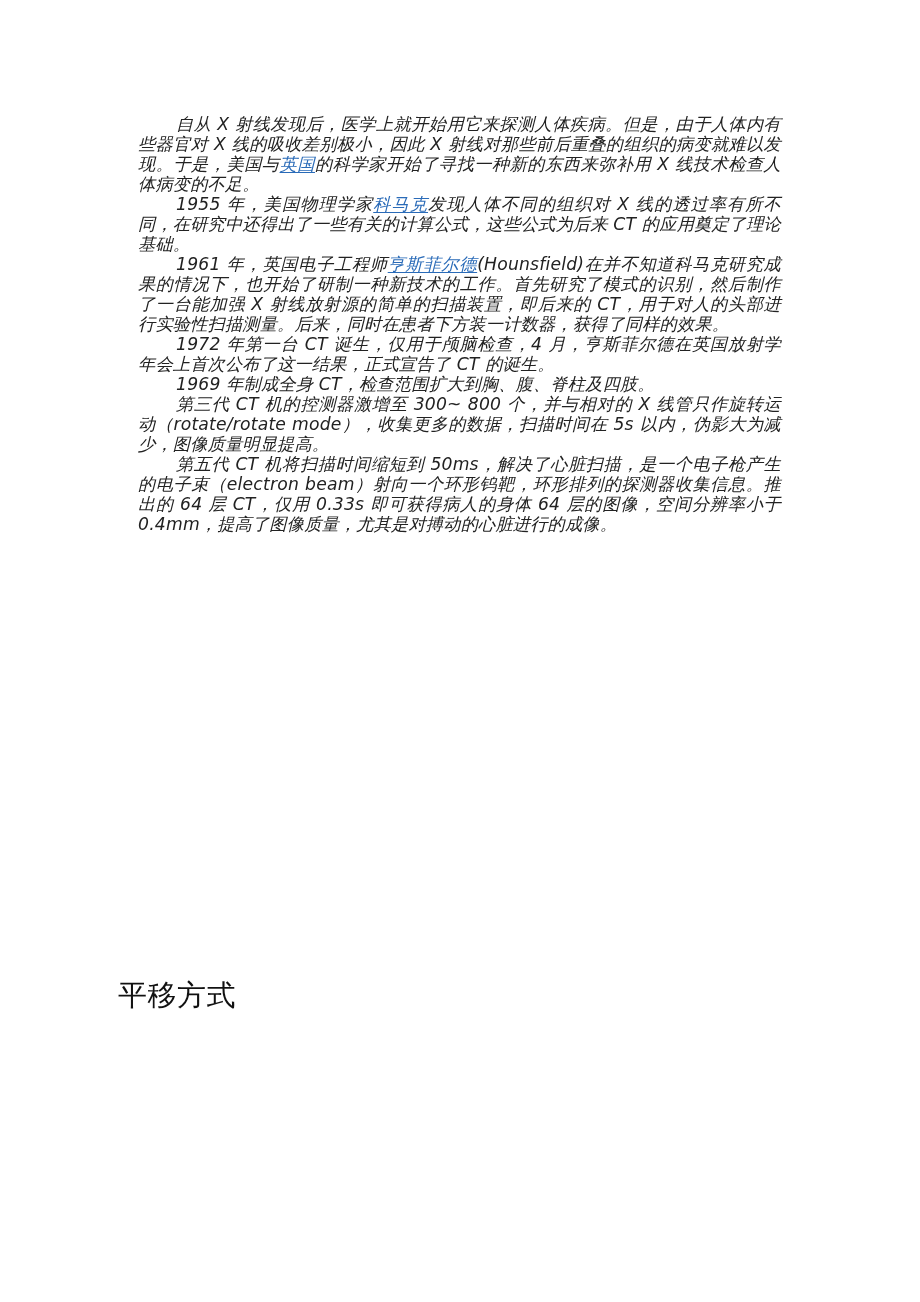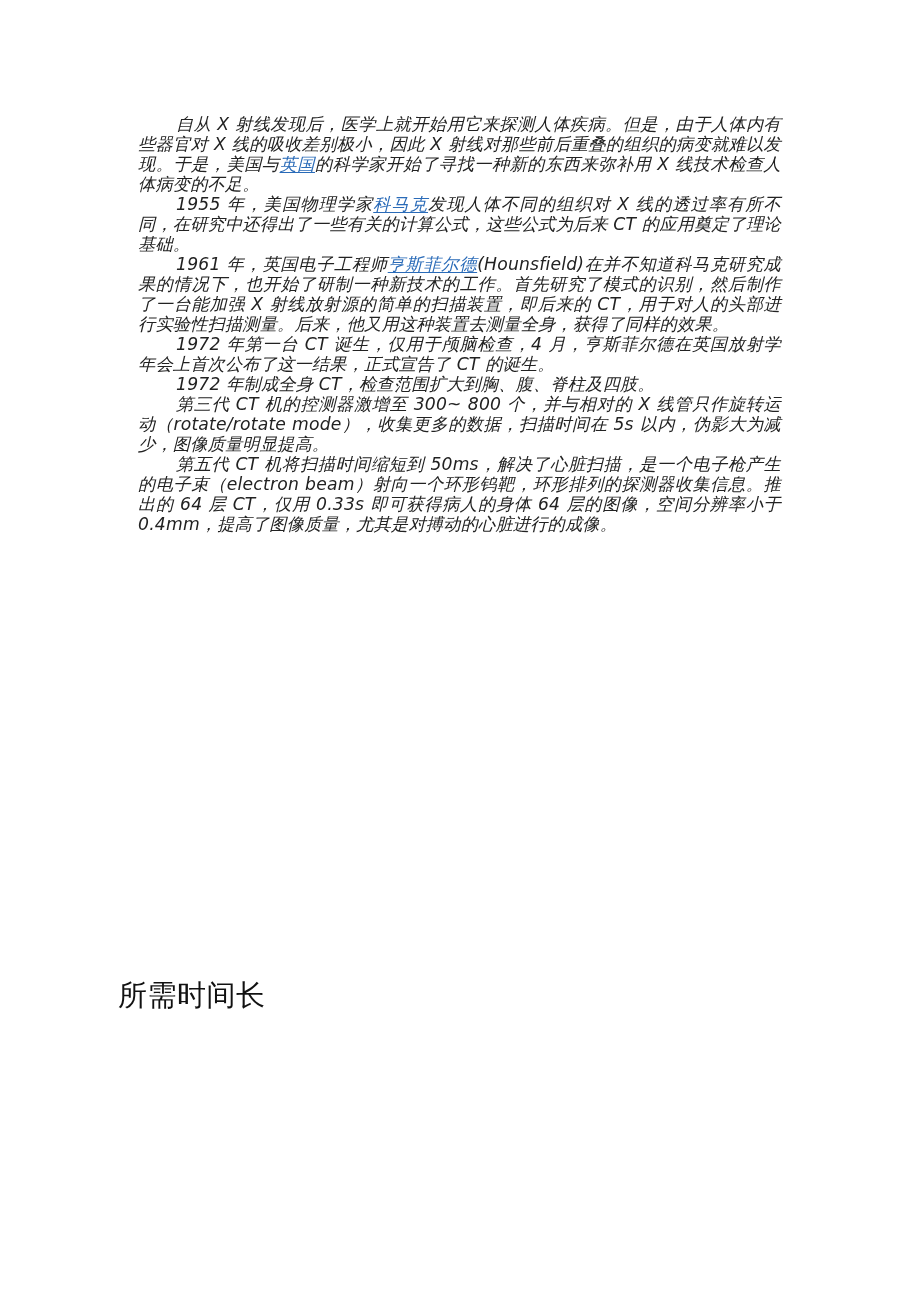--- a/index.html
+++ b/index.html
@@ -38,29 +38,29 @@
 <body>
 
 <div class="page">
   <p class="para">
     <span>自从 X 射线发现后，医学上就开始用它来探测人体疾病。但是，由于人体内有些器官对 X 线的吸收差别极小，因此 X 射线对那些前后重叠的组织的病变就难以发现。于是，美国与</span><a class="link">英国</a><span>的科学家开始了寻找一种新的东西来弥补用 X 线技术检查人体病变的不足。</span>
   </p>
   <p class="para">
     <span>1955 年，美国物理学家</span><a class="link">科马克</a><span>发现人体不同的组织对 X 线的透过率有所不同，在研究中还得出了一些有关的计算公式，这些公式为后来 CT 的应用奠定了理论基础。</span>
   </p>
   <p class="para">
-    <span>1961 年，英国电子工程师</span><a class="link">亨斯菲尔德</a><span>(Hounsfield)在并不知道科马克研究成果的情况下，也开始了研制一种新技术的工作。首先研究了模式的识别，然后制作了一台能加强 X 射线放射源的简单的扫描装置，即后来的 CT，用于对人的头部进行实验性扫描测量。后来，他又用这种装置去测量全身，获得了同样的效果。</span>
+    <span>1961 年，英国电子工程师</span><a class="link">亨斯菲尔德</a><span>(Hounsfield)在并不知道科马克研究成果的情况下，也开始了研制一种新技术的工作。首先研究了模式的识别，然后制作了一台能加强 X 射线放射源的简单的扫描装置，即后来的 CT，用于对人的头部进行实验性扫描测量。后来，同时在患者下方装一计数器，获得了同样的效果。</span>
   </p>
   <p class="para">
     <span>1972 年第一台  CT 诞生，仅用于颅脑检查，4 月，亨斯菲尔德在英国放射学年会上首次公布了这一结果，正式宣告了 CT 的诞生。</span>
   </p>
   <p class="para">
-    <span>1972 年制成全身 CT，检查范围扩大到胸、腹、脊柱及四肢。</span>
+    <span>1969 年制成全身 CT，检查范围扩大到胸、腹、脊柱及四肢。</span>
   </p>
   <p class="para">
     <span>第三代 CT 机的控测器激增至 300~ 800 个，并与相对的 X 线管只作旋转运动（rotate/rotate mode），收集更多的数据，扫描时间在  5s 以内，伪影大为减少，图像质量明显提高。</span>
   </p>
   <p class="para">
     <span>第五代 CT 机将扫描时间缩短到 50ms，解决了心脏扫描，是一个电子枪产生的电子束（electron beam）射向一个环形钨靶，环形排列的探测器收集信息。推出的 64 层 CT，仅用 0.33s 即可获得病人的身体 64 层的图像，空间分辨率小于 0.4mm，提高了图像质量，尤其是对搏动的心脏进行的成像。</span>
   </p>
 </div>
 
-<h2 class="heading">所需时间长</h2>
+<h2 class="heading">平移方式</h2>
 
 </body></html>

